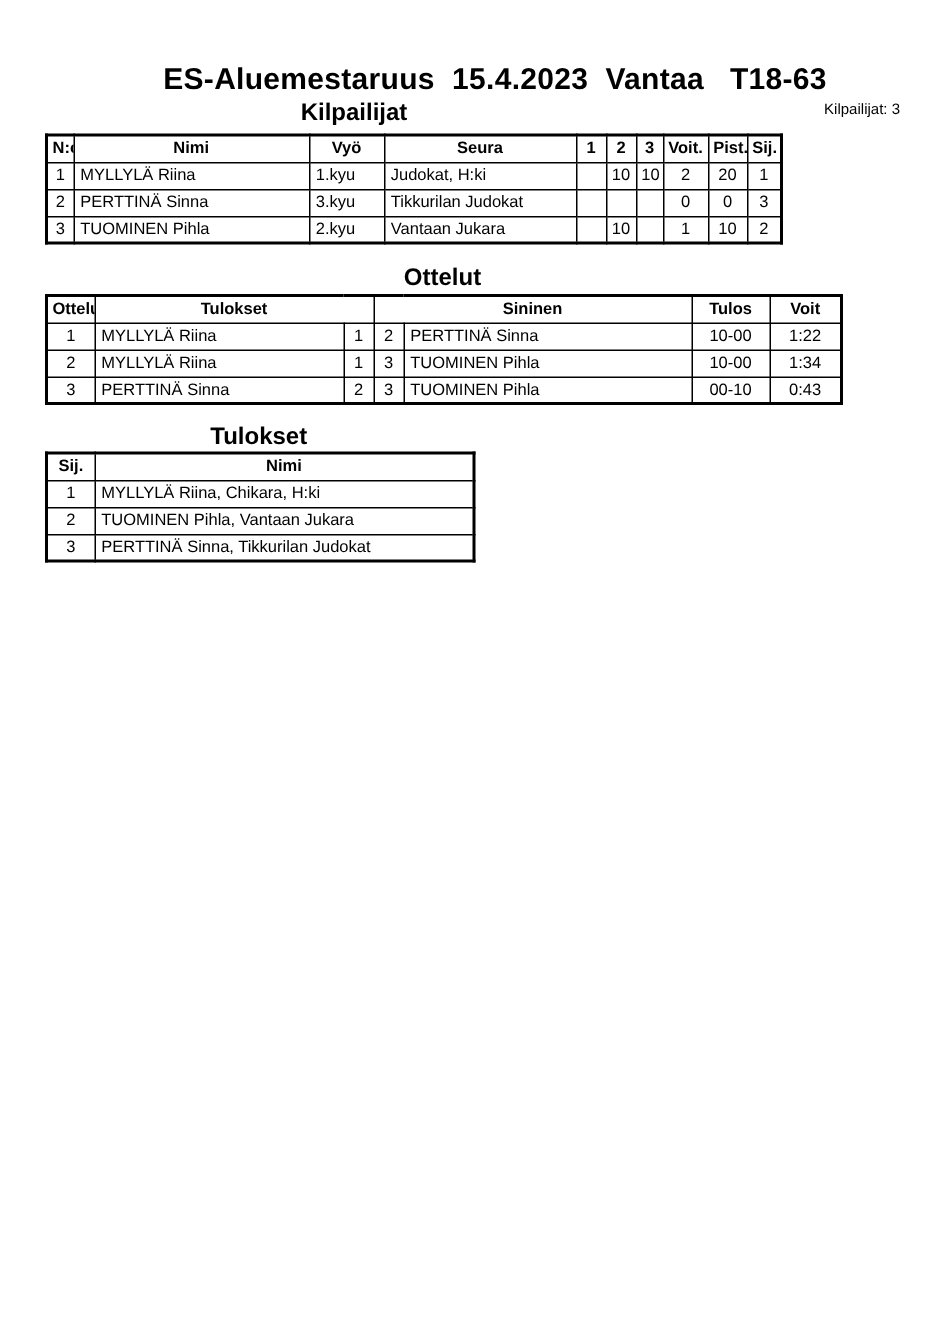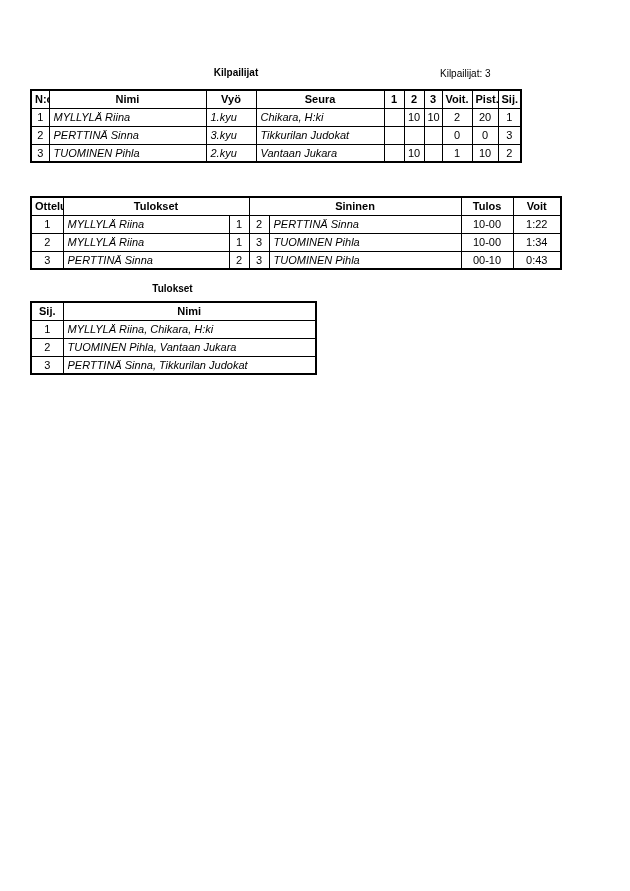--- a/index.html
+++ b/index.html
@@ -11,29 +11,29 @@
   }
   .page { position: relative; width: 630px; height: 891px; background: #fff; overflow: hidden; }
 
   .doc-title {
     position: absolute; top: 42px; left: 30px; width: 600px;
     text-align: center; font-size: 20px; font-weight: bold;
     white-space: pre; letter-spacing: 0.2px;
   }
 
   .sec-title {
-    position: absolute; font-size: 10px; font-weight: bold; text-align: center;
+    position: absolute; font-size: 16px; font-weight: bold; text-align: center;
   }
   #kilpailijat-title { top: 67px; left: 30px; width: 412px; }
   #ottelut-title     { top: 177px; left: 30px; width: 530px; }
   #tulokset-title    { top: 283px; left: 30px; width: 285px; }
 
   .count-label {
     position: absolute; top: 68px; left: 440px; width: 160px;
-    font-size: 10px;
+    text-align: right; font-size: 10px;
   }
 
   table {
     position: absolute; left: 30px;
     border-collapse: collapse; table-layout: fixed;
     font-size: 11px; background: #fff;
     border: 2px solid #000;
   }
   #table-kilpailijat { top: 89px;  width: 490px; }
   #table-ottelut     { top: 196px; width: 530px; }
@@ -42,27 +42,28 @@
   th, td {
     border: 1px solid #000;
     height: 18px;
     padding: 0 3px;
     overflow: hidden;
     white-space: nowrap;
     vertical-align: middle;
   }
   th { font-weight: bold; text-align: center; font-size: 11px; }
   td.c { text-align: center; }
-  td.l { text-align: left; padding-left: 4px; font-style: italic; }
+  td.l { text-align: left; padding-left: 4px; }
 </style>
 </head>
 <body>
 
 <div class="page">
 
+  <div class="doc-title">ES-Aluemestaruus  15.4.2023  Vantaa   T18-63</div>
 
   <div class="sec-title" id="kilpailijat-title">Kilpailijat</div>
   <div class="count-label">Kilpailijat: 3</div>
 
   <table id="table-kilpailijat">
     <colgroup>
       <col style="width:18px">
         <col style="width:157px">
         <col style="width:50px">
         <col style="width:128px">
@@ -83,21 +84,21 @@
       <th>2</th>
       <th>3</th>
       <th>Voit.</th>
       <th>Pist.</th>
       <th>Sij.</th>
     </tr>
     <tr>
       <td class="c">1</td>
       <td class="l">MYLLYLÄ Riina</td>
       <td class="l">1.kyu</td>
-      <td class="l">Chikara, H:ki</td>
+      <td class="l">Judokat, H:ki</td>
       <td class="c"></td>
       <td class="c">10</td>
       <td class="c">10</td>
       <td class="c">2</td>
       <td class="c">20</td>
       <td class="c">1</td>
     </tr>
     <tr>
       <td class="c">2</td>
       <td class="l">PERTTINÄ Sinna</td>
@@ -118,20 +119,21 @@
       <td class="c"></td>
       <td class="c">10</td>
       <td class="c"></td>
       <td class="c">1</td>
       <td class="c">10</td>
       <td class="c">2</td>
     </tr>
   </tbody>
     </table>
 
+  <div class="sec-title" id="ottelut-title">Ottelut</div>
 
   <table id="table-ottelut">
     <colgroup>
       <col style="width:32px">
         <col style="width:166px">
         <col style="width:20px">
         <col style="width:20px">
       <col style="width:192px">
         <col style="width:52px">
         <col style="width:48px">

